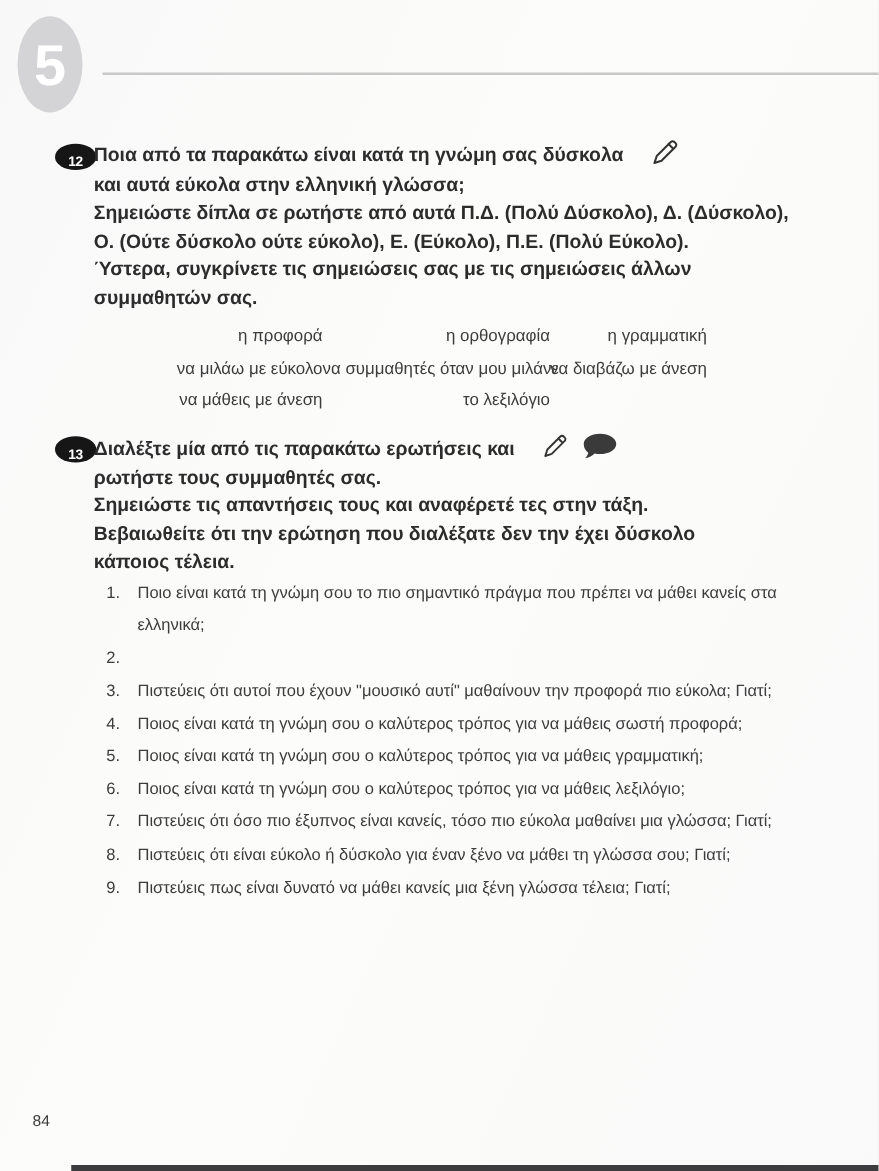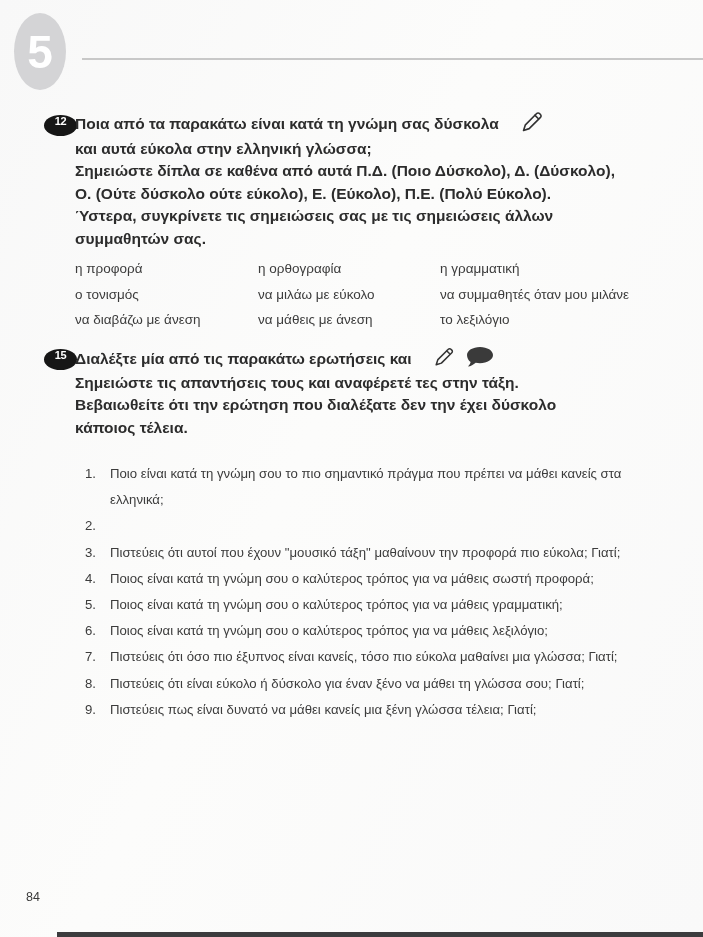--- a/index.html
+++ b/index.html
@@ -22,21 +22,21 @@
   }
   .top-rule {
     position:absolute; left:82px; top:58px; right:0;
     height:2px; background:#c8c8c8;
   }
   .badge {
     position:absolute;
     width:33px; height:21px;
     background:#161616; color:#ffffff;
     border-radius:50%;
-    display:flex; align-items:flex-start; justify-content:center;
+    display:flex; align-items:flex-end; justify-content:center;
     font-size:11px; font-weight:bold; letter-spacing:-0.3px;
   }
   #badge-12 { left:44px; top:115px; }
   #badge-13 { left:44px; top:349px; }
   .exercise-heading {
     position:absolute; left:75px;
     font-weight:bold; font-size:15.5px; line-height:22.4px;
     color:#2c2c2c; letter-spacing:0px;
   }
   #ex12-heading { top:112px; }
@@ -44,20 +44,21 @@
   .exercise-heading .line { white-space:nowrap; }
   .icon-inline { display:inline-flex; vertical-align:middle; margin-left:16px; gap:9px; position:relative; top:-3px; }
   .icon-inline svg { display:block; }
   .word-grid {
     position:absolute; left:75px; top:256px;
     display:grid;
     grid-template-columns:183px 182px auto;
     font-size:13.5px; line-height:25.5px;
     color:#3c3c3c;
     white-space:nowrap;
+    text-align:right;
   }
   .questions {
     position:absolute; left:85px; top:461px;
     font-size:13.2px; line-height:26.2px;
     color:#3c3c3c;
   }
   .q-row { display:flex; }
   .q-num { width:25px; flex-shrink:0; }
   .q-text { max-width:565px; }
   .page-number {
@@ -87,73 +88,73 @@
       <span>Ποια από τα παρακάτω είναι κατά τη γνώμη σας δύσκολα</span>
       <span class="icon-inline">
         <span>
           <svg width="26" height="26" viewBox="0 0 24 24">
             <path d="M14.1 5.2l3.6 3.6M4.2 19.8l1.7-5.2L16.3 4.2a1.8 1.8 0 0 1 2.6 0l.9.9a1.8 1.8 0 0 1 0 2.6L9.4 18.1l-5.2 1.7z" fill="none" stroke="#333333" stroke-width="1.5" stroke-linejoin="round"></path>
           </svg>
         </span>
       </span>
     </div>
     <div class="line">και αυτά εύκολα στην ελληνική γλώσσα;</div>
-    <div class="line">Σημειώστε δίπλα σε καθένα από αυτά Π.Δ. (Ποιο Δύσκολο), Δ. (Δύσκολο),</div>
+    <div class="line">Σημειώστε δίπλα σε ρωτήστε από αυτά Π.Δ. (Πολύ Δύσκολο), Δ. (Δύσκολο),</div>
     <div class="line">Ο. (Ούτε δύσκολο ούτε εύκολο), Ε. (Εύκολο), Π.Ε. (Πολύ Εύκολο).</div>
     <div class="line">Ύστερα, συγκρίνετε τις σημειώσεις σας με τις σημειώσεις άλλων</div>
     <div class="line">συμμαθητών σας.</div>
   </div>
 
   <div class="word-grid">
     <div>η προφορά</div>
     <div>η ορθογραφία</div>
     <div>η γραμματική</div>
-    <div>ο τονισμός</div>
     <div>να μιλάω με εύκολο</div>
     <div>να συμμαθητές όταν μου μιλάνε</div>
     <div>να διαβάζω με άνεση</div>
     <div>να μάθεις με άνεση</div>
     <div>το λεξιλόγιο</div>
   </div>
 
   <div class="badge" id="badge-13">
-    <span>15</span>
+    <span>13</span>
   </div>
   <div class="exercise-heading" id="ex13-heading">
     <div class="line">
       <span>Διαλέξτε μία από τις παρακάτω ερωτήσεις και</span>
       <span class="icon-inline">
         <span>
           <svg width="24" height="24" viewBox="0 0 24 24">
             <path d="M14.1 5.2l3.6 3.6M4.2 19.8l1.7-5.2L16.3 4.2a1.8 1.8 0 0 1 2.6 0l.9.9a1.8 1.8 0 0 1 0 2.6L9.4 18.1l-5.2 1.7z" fill="none" stroke="#333333" stroke-width="1.5" stroke-linejoin="round"></path>
           </svg>
         </span>
         <span>
           <svg width="30" height="24" viewBox="0 0 30 24">
             <path d="M15 2c7.2 0 13 3.6 13 8.1 0 4.5-5.8 8.1-13 8.1-1.5 0-3-.16-4.3-.45C8.6 19.6 5.6 21.4 3 21.5c1.5-1.4 2.4-3 2.6-4.4C3.4 15.6 2 13 2 10.1 2 5.6 7.8 2 15 2z" fill="#3a3a3a"></path>
           </svg>
         </span>
       </span>
     </div>
+    <div class="line">ρωτήστε τους συμμαθητές σας.</div>
     <div class="line">Σημειώστε τις απαντήσεις τους και αναφέρετέ τες στην τάξη.</div>
     <div class="line">Βεβαιωθείτε ότι την ερώτηση που διαλέξατε δεν την έχει δύσκολο</div>
     <div class="line">κάποιος τέλεια.</div>
   </div>
 
   <div class="questions">
     <div class="q-row">
       <span class="q-num">1.</span>
       <span class="q-text">Ποιο είναι κατά τη γνώμη σου το πιο σημαντικό πράγμα που πρέπει να μάθει κανείς στα ελληνικά;</span>
     </div>
     <div class="q-row">
       <span class="q-num">2.</span>
     </div>
     <div class="q-row">
       <span class="q-num">3.</span>
-      <span class="q-text">Πιστεύεις ότι αυτοί που έχουν "μουσικό τάξη" μαθαίνουν την προφορά πιο εύκολα; Γιατί;</span>
+      <span class="q-text">Πιστεύεις ότι αυτοί που έχουν "μουσικό αυτί" μαθαίνουν την προφορά πιο εύκολα; Γιατί;</span>
     </div>
     <div class="q-row">
       <span class="q-num">4.</span>
       <span class="q-text">Ποιος είναι κατά τη γνώμη σου ο καλύτερος τρόπος για να μάθεις σωστή προφορά;</span>
     </div>
     <div class="q-row">
       <span class="q-num">5.</span>
       <span class="q-text">Ποιος είναι κατά τη γνώμη σου ο καλύτερος τρόπος για να μάθεις γραμματική;</span>
     </div>
     <div class="q-row">

